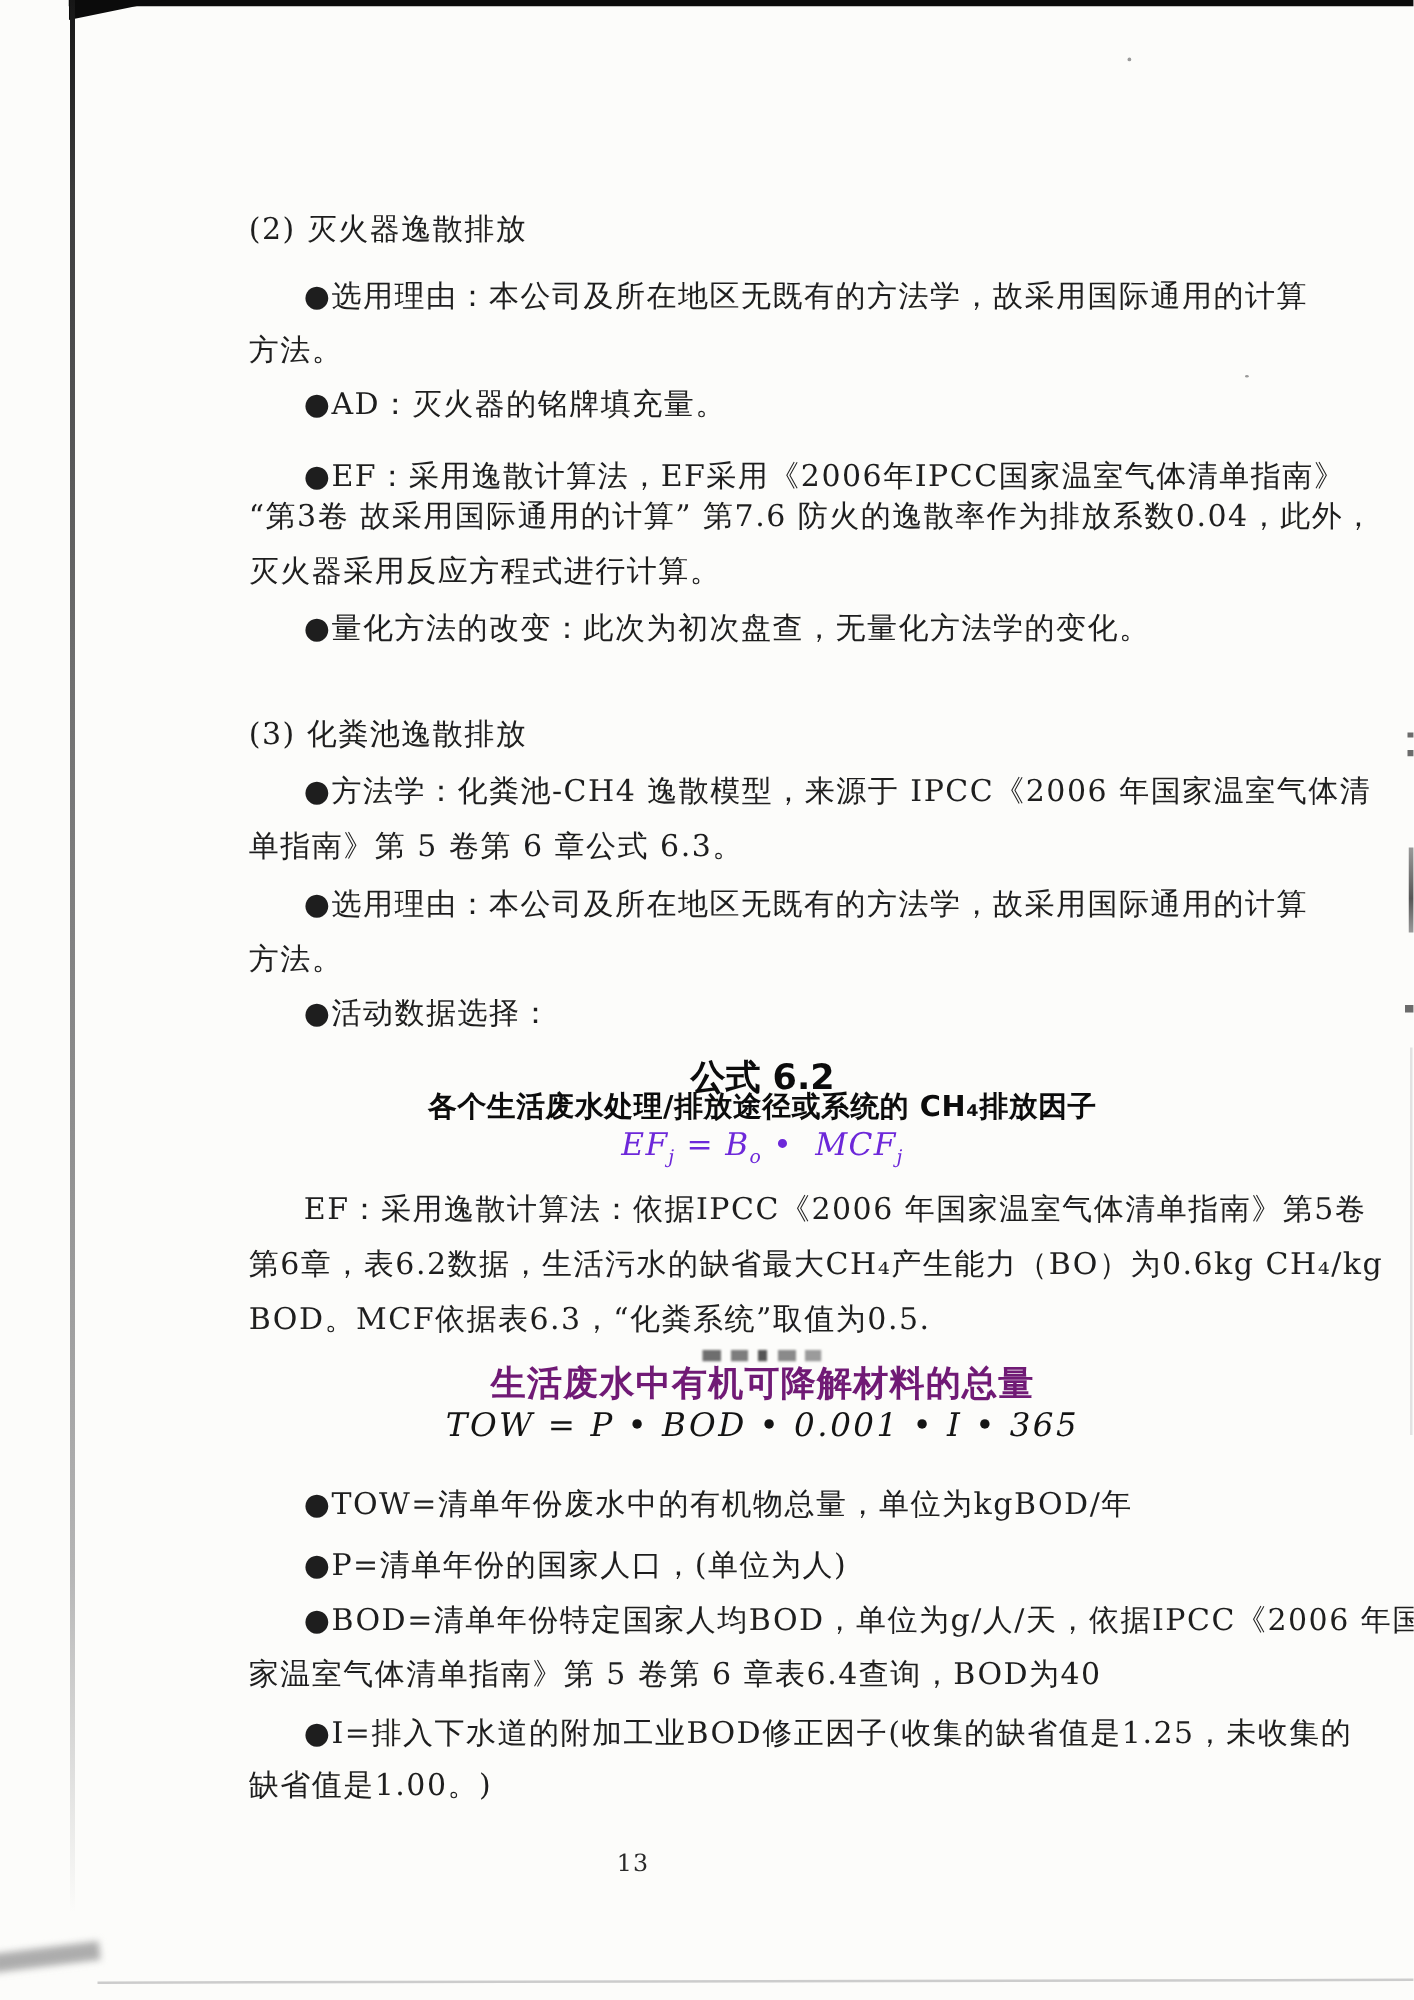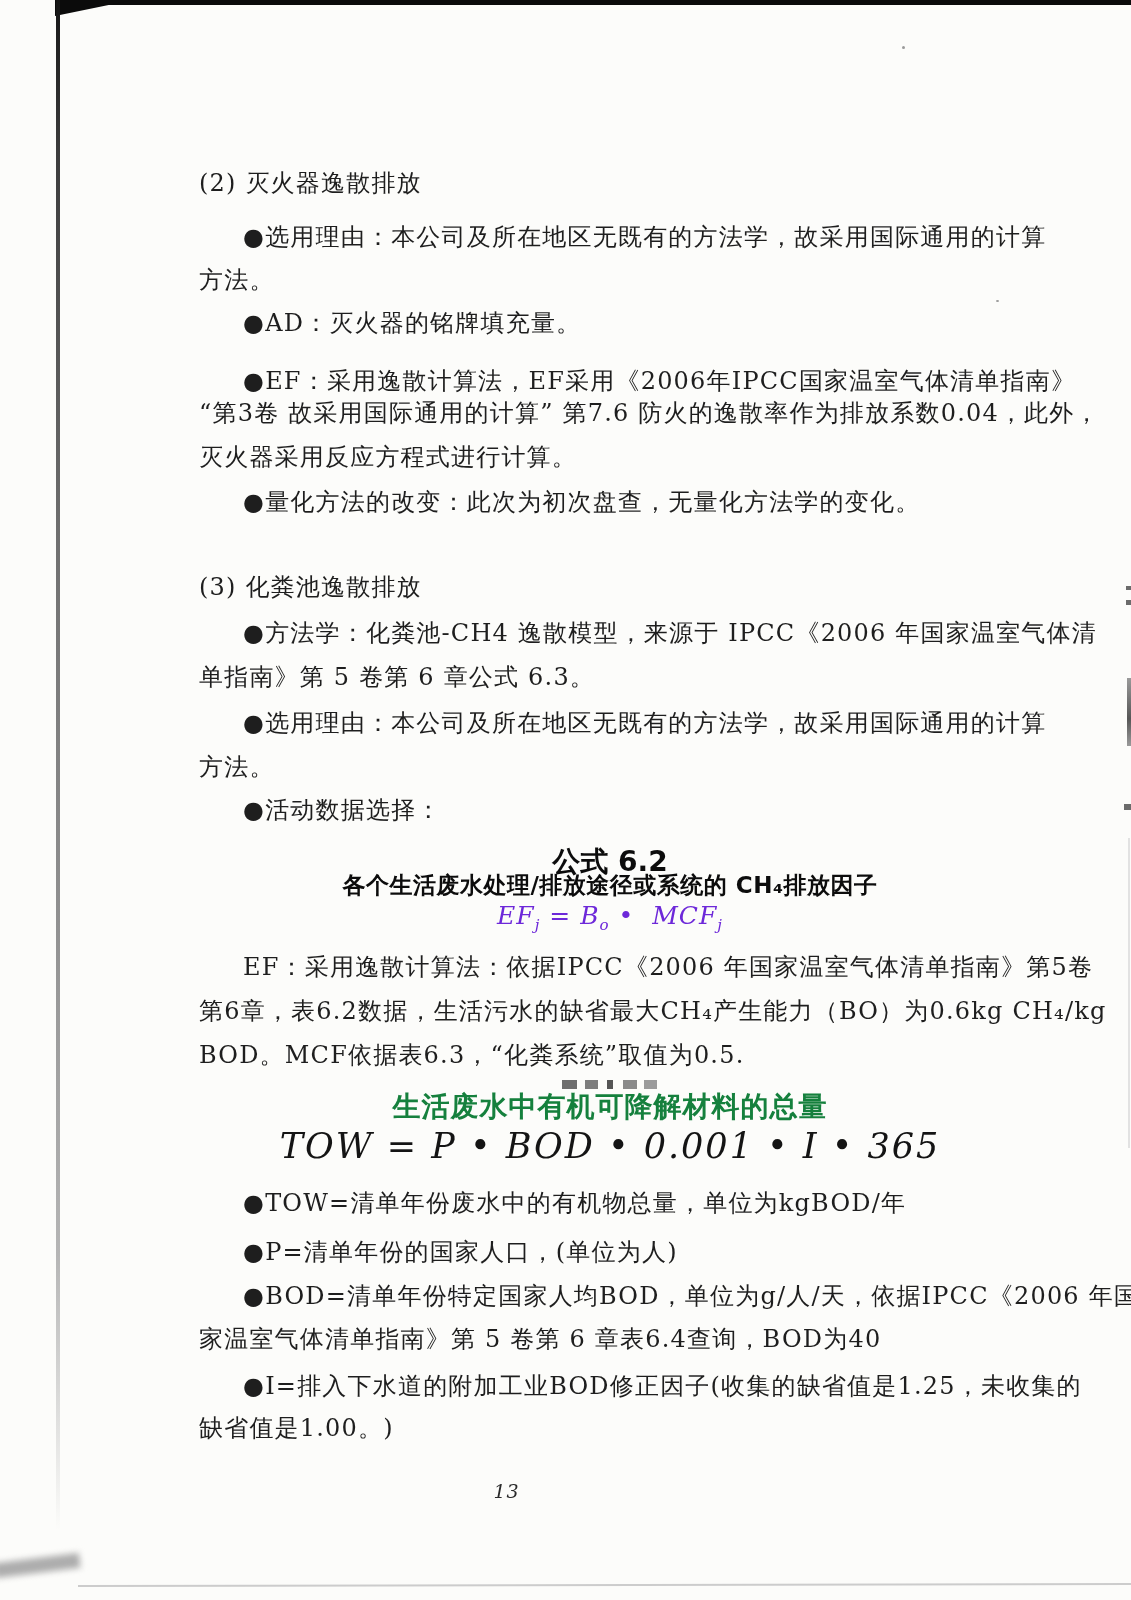--- a/index.html
+++ b/index.html
@@ -31,23 +31,23 @@
   
   .ln{position:absolute;white-space:nowrap;font-size:24px;letter-spacing:1.2px;line-height:30px;margin-left:21px;}
   .ln.h{left:178px;}
   .ln.b{left:222px;}
 
   .cx{position:absolute;left:178px;width:864px;text-align:center;}
   .f-label{top:843px;font-family:"DejaVu Sans","Liberation Sans",sans-serif;font-weight:bold;font-size:28px;color:#0c0c0c;}
   .f-title{top:870px;font-family:"DejaVu Sans","Liberation Sans",sans-serif;font-weight:bold;font-size:23px;letter-spacing:0.5px;color:#0c0c0c;}
   .f-math{top:901px;font-style:italic;font-size:25px;letter-spacing:1px;color:#6d28d9;}
   .f-math sub{font-size:15px;font-style:italic;}
-  .tow-head{top:1088px;font-family:"DejaVu Sans","Liberation Sans",sans-serif;font-weight:bold;font-size:28px;letter-spacing:1px;color:#15803d;}
-  .tow-math{top:1126px;font-style:italic;font-size:35px;letter-spacing:2px;color:#141414;}
-  .pgnum{position:absolute;left:0;top:1480px;width:1013px;text-align:center;font-size:19px;letter-spacing:1px;color:#2a2a2a;font-style:italic;}
+  .tow-head{top:1088px;font-family:"DejaVu Sans","Liberation Sans",sans-serif;font-weight:bold;font-size:28px;letter-spacing:1px;color:#701a75;}
+  .tow-math{top:1126px;font-style:italic;font-size:26px;letter-spacing:2px;color:#141414;}
+  .pgnum{position:absolute;left:0;top:1480px;width:1013px;text-align:center;font-size:19px;letter-spacing:1px;color:#2a2a2a;}
 </style>
 </head>
 <body>
 
 <div class="page">
 
   <div class="top-edge"></div>
   <div class="top-wedge"></div>
   <div class="left-line"></div>
   <div class="right-mark" style="left:1126px;top:586px;width:5px;height:4px;"></div>

